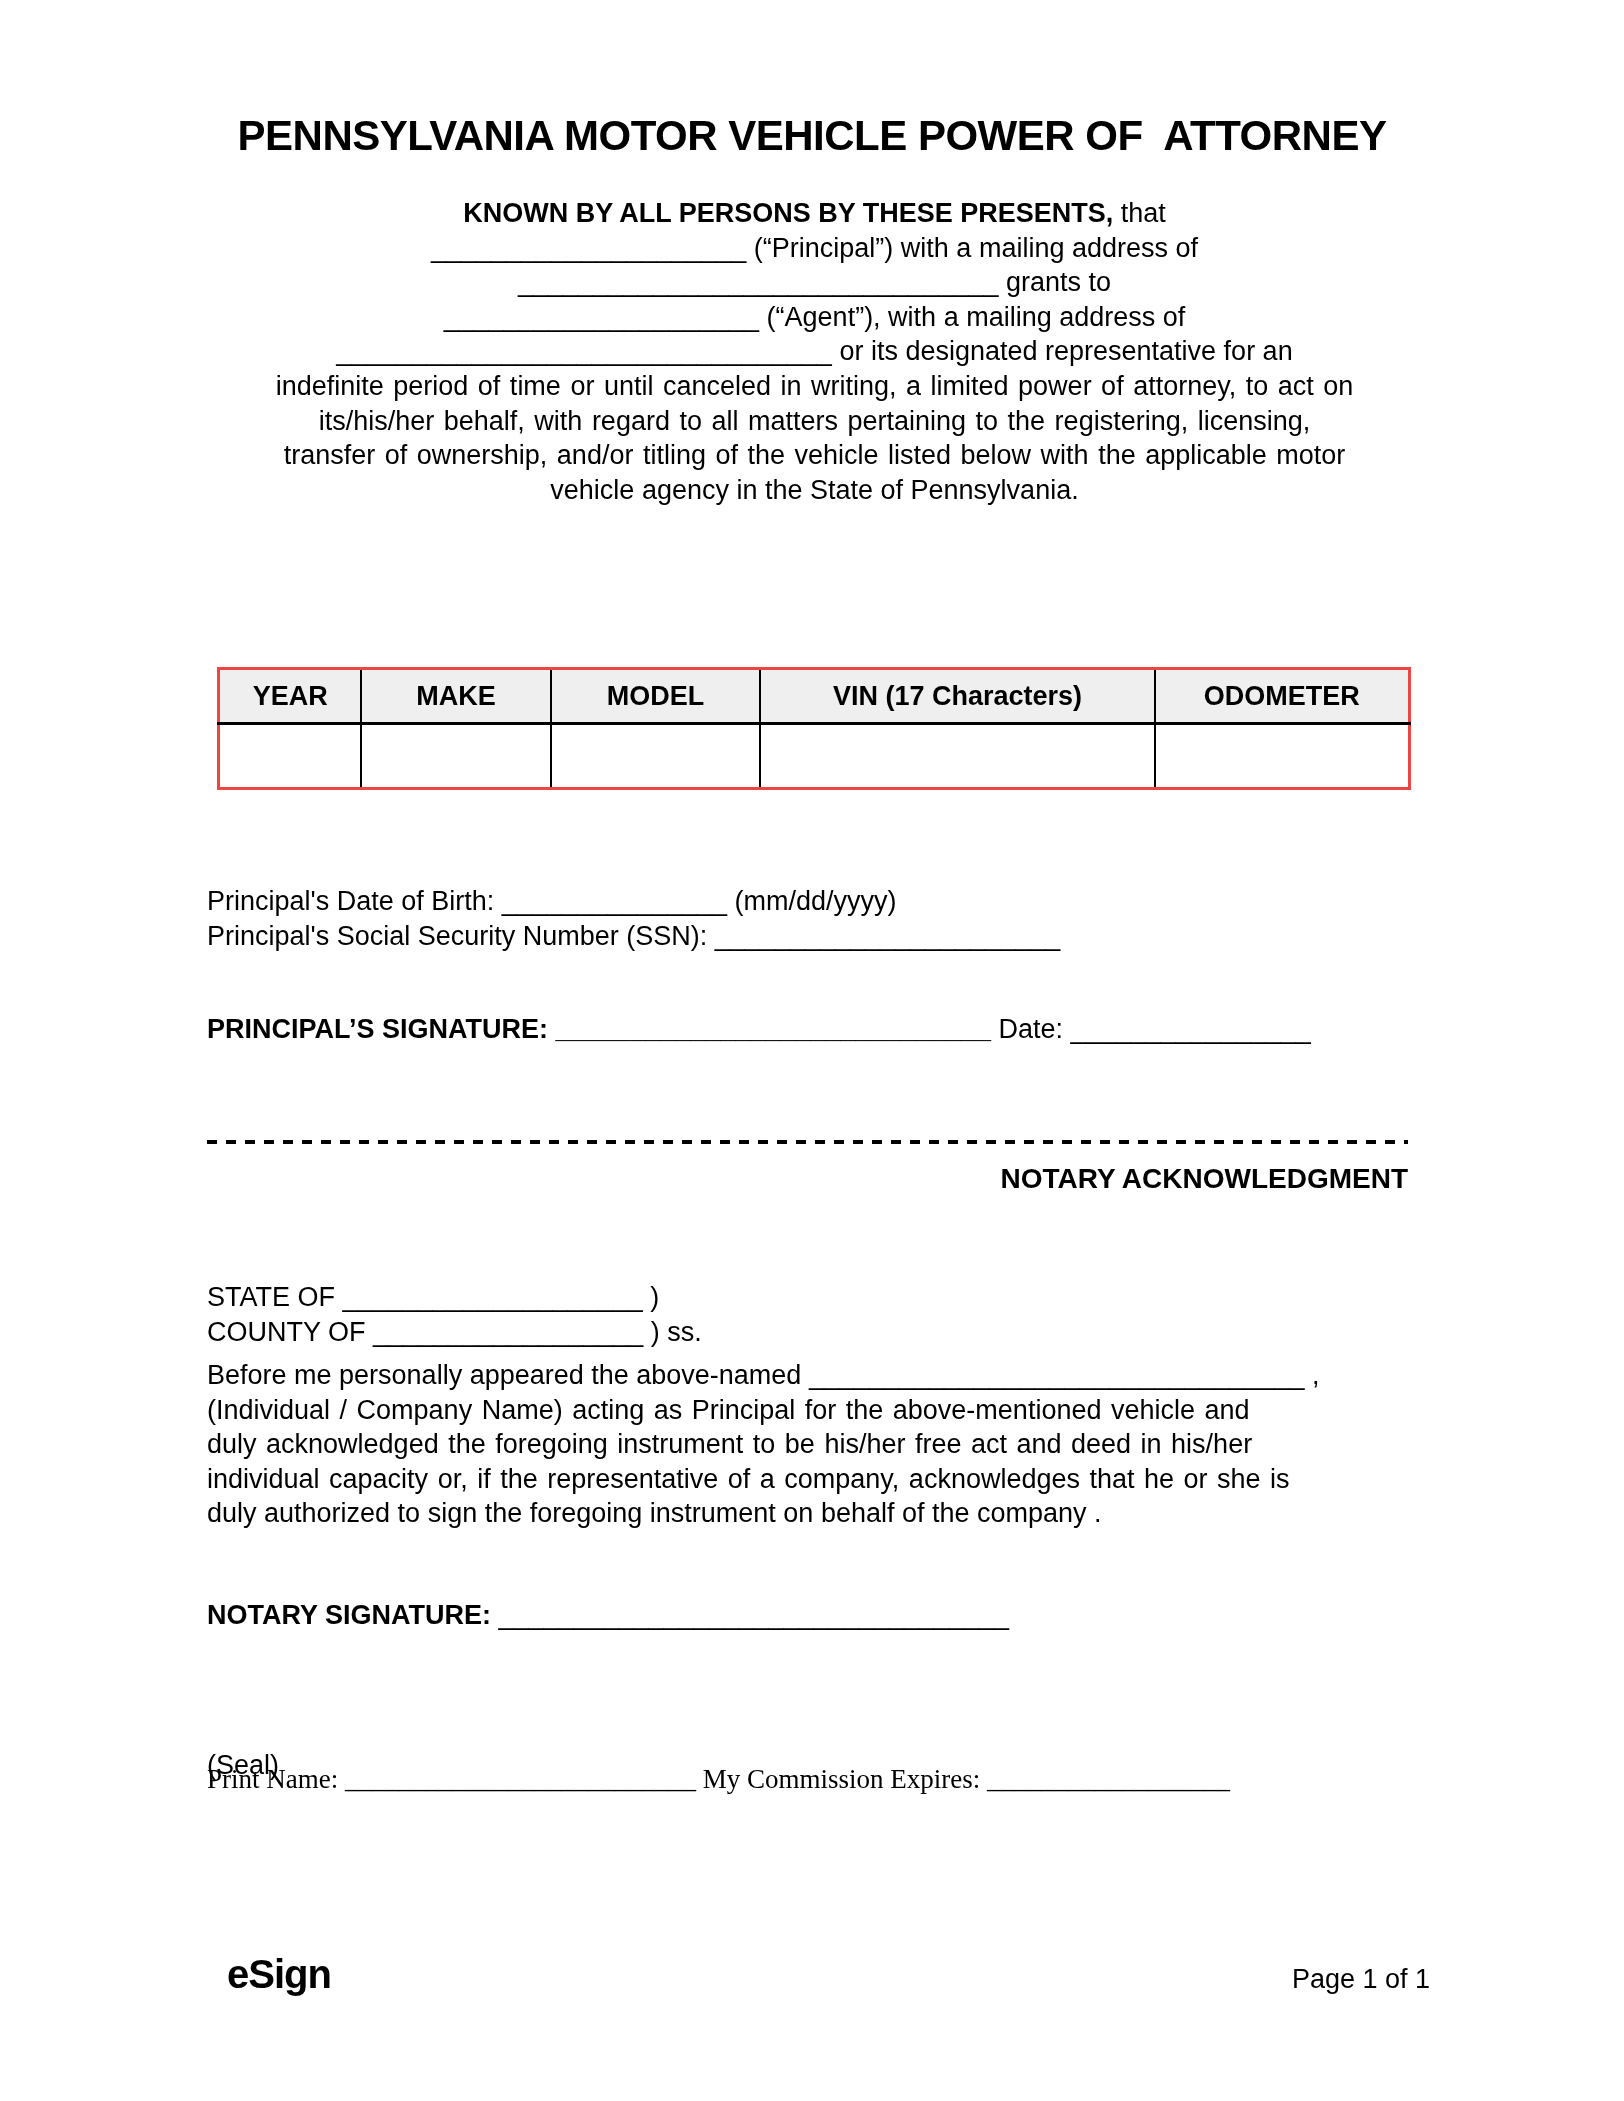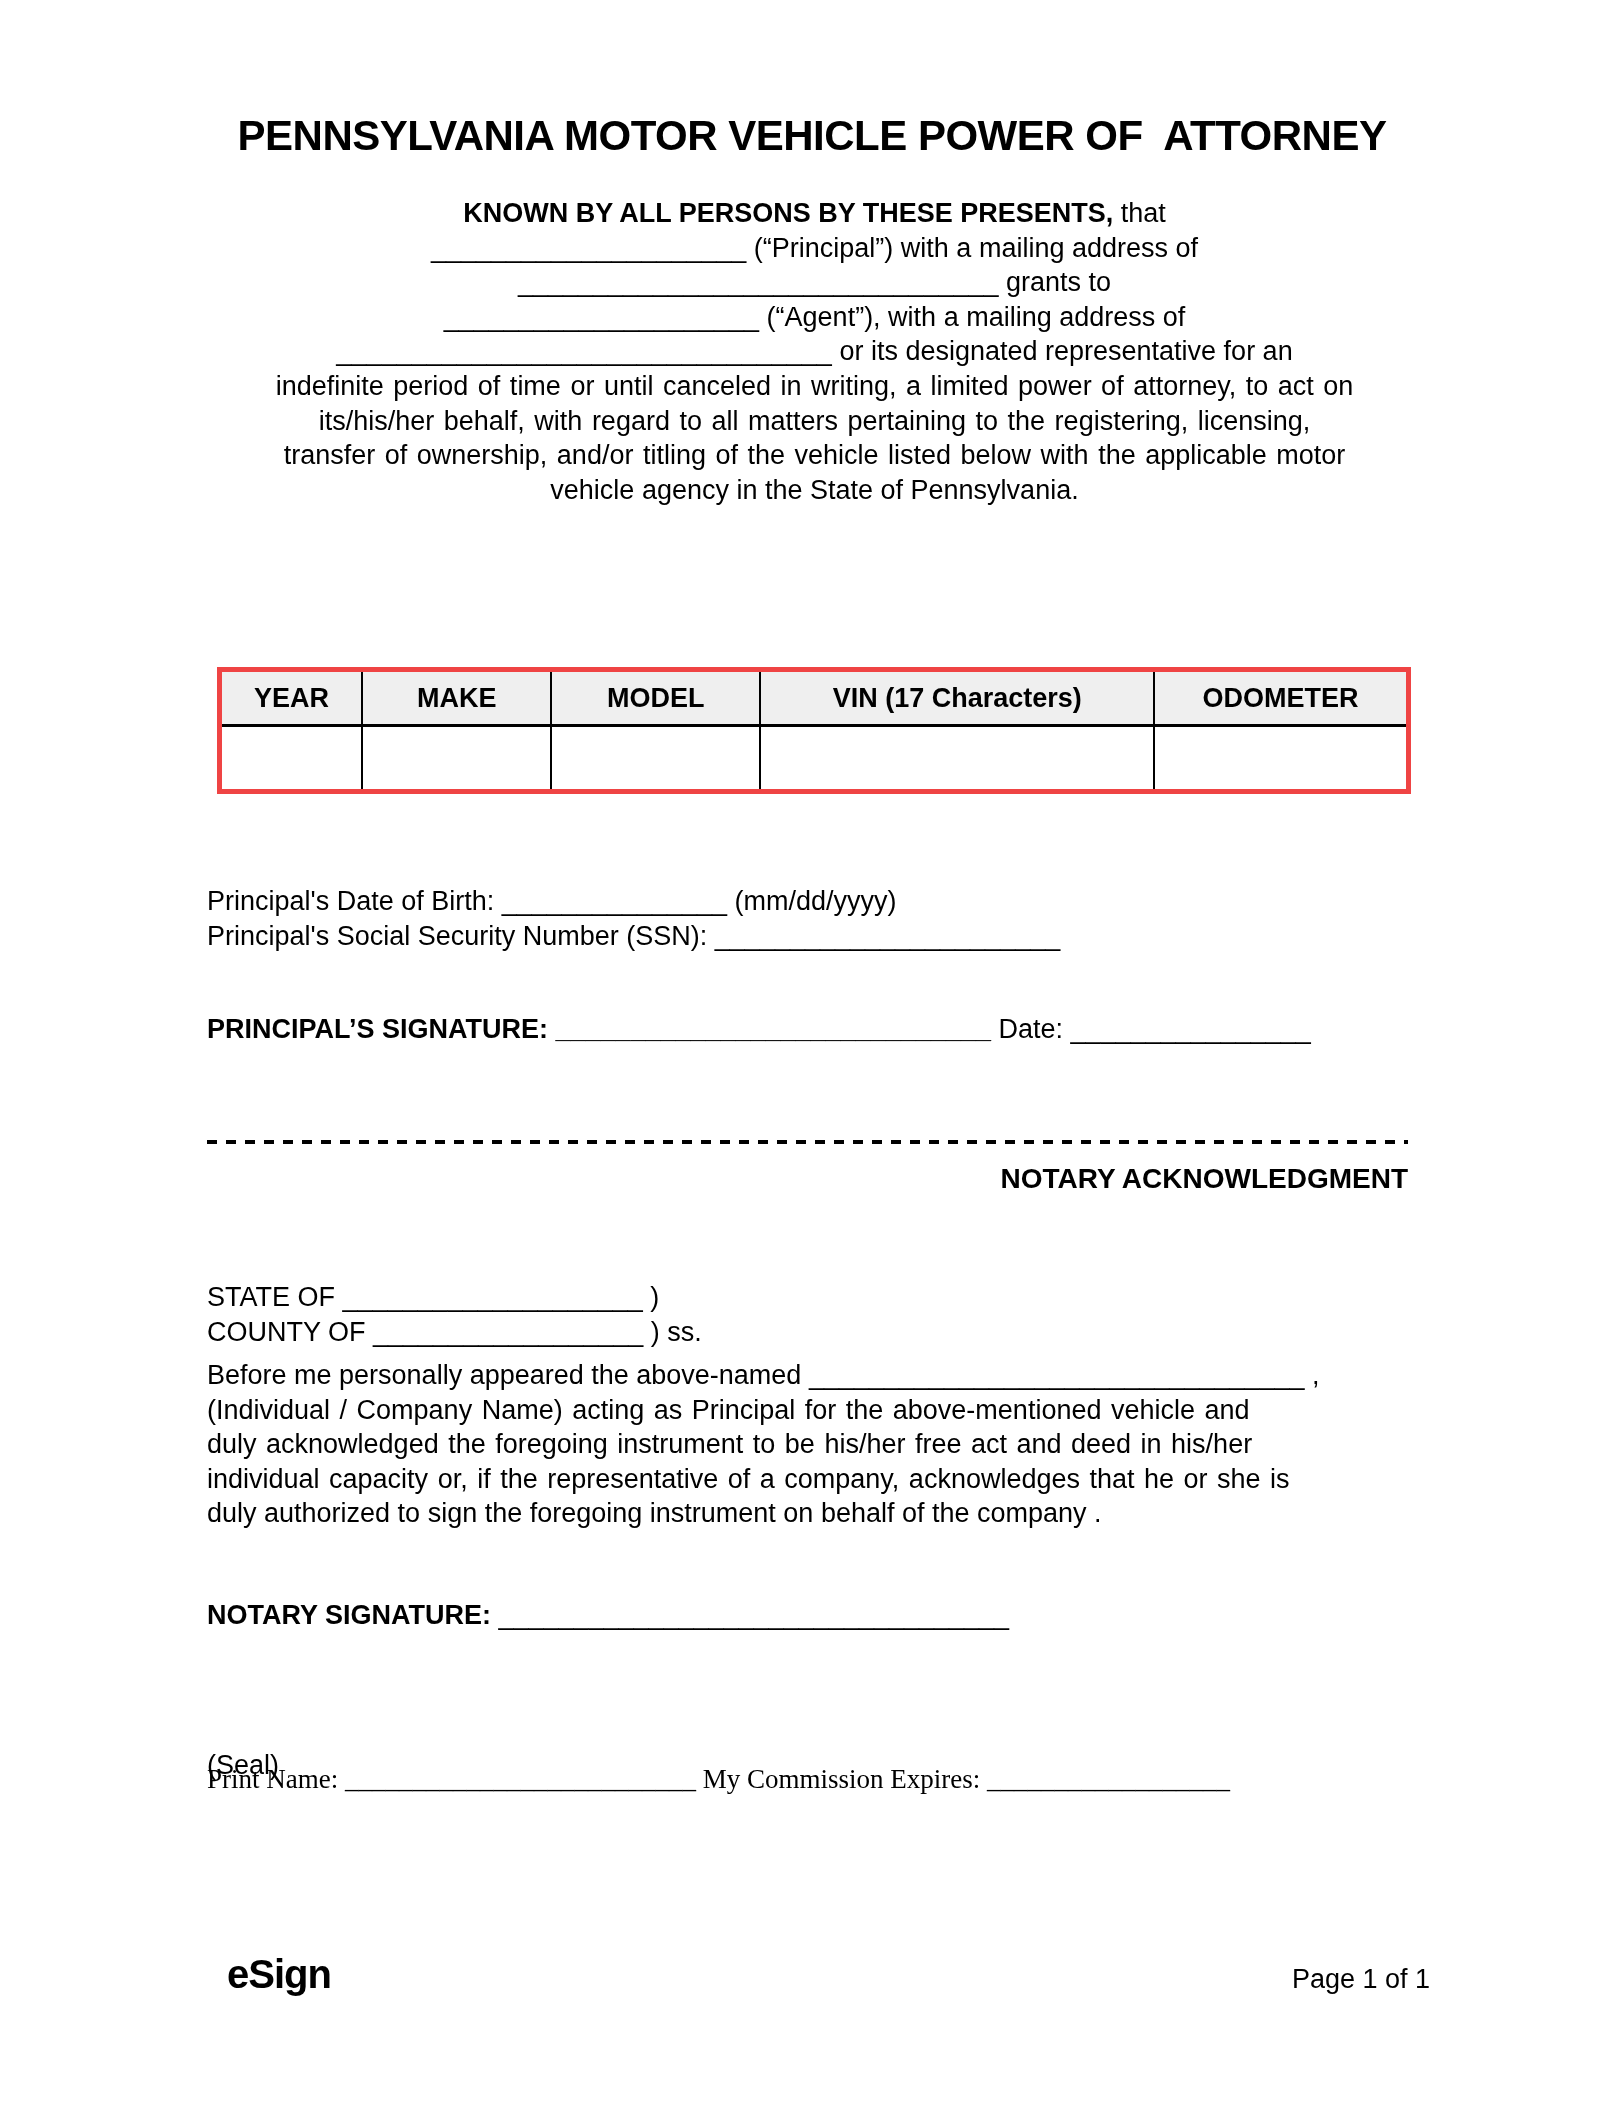--- a/index.html
+++ b/index.html
@@ -25,21 +25,21 @@
   .bodytext { font-size: 27px; line-height: 34.6px; }
   .intro { left: 207px; top: 196px; width: 1215px; text-align: center; }
   .jline { word-spacing: 2px; }
   .bold { font-weight: bold; }
   .blank { white-space: pre; letter-spacing: 0; }
   
   .vtable-wrap { left: 217px; top: 667px; width: 1194px; }
   table.vtable {
     width: 100%;
     border-collapse: collapse;
-    border: 5px solid #ef4444;
+    border: 3px solid #ef4444;
     table-layout: fixed;
   }
   table.vtable th {
     border: 2px solid #000;
     border-bottom: 3px solid #000;
     background: #efefef;
     font-size: 27px;
     font-weight: bold;
     height: 52px;
     text-align: center;

